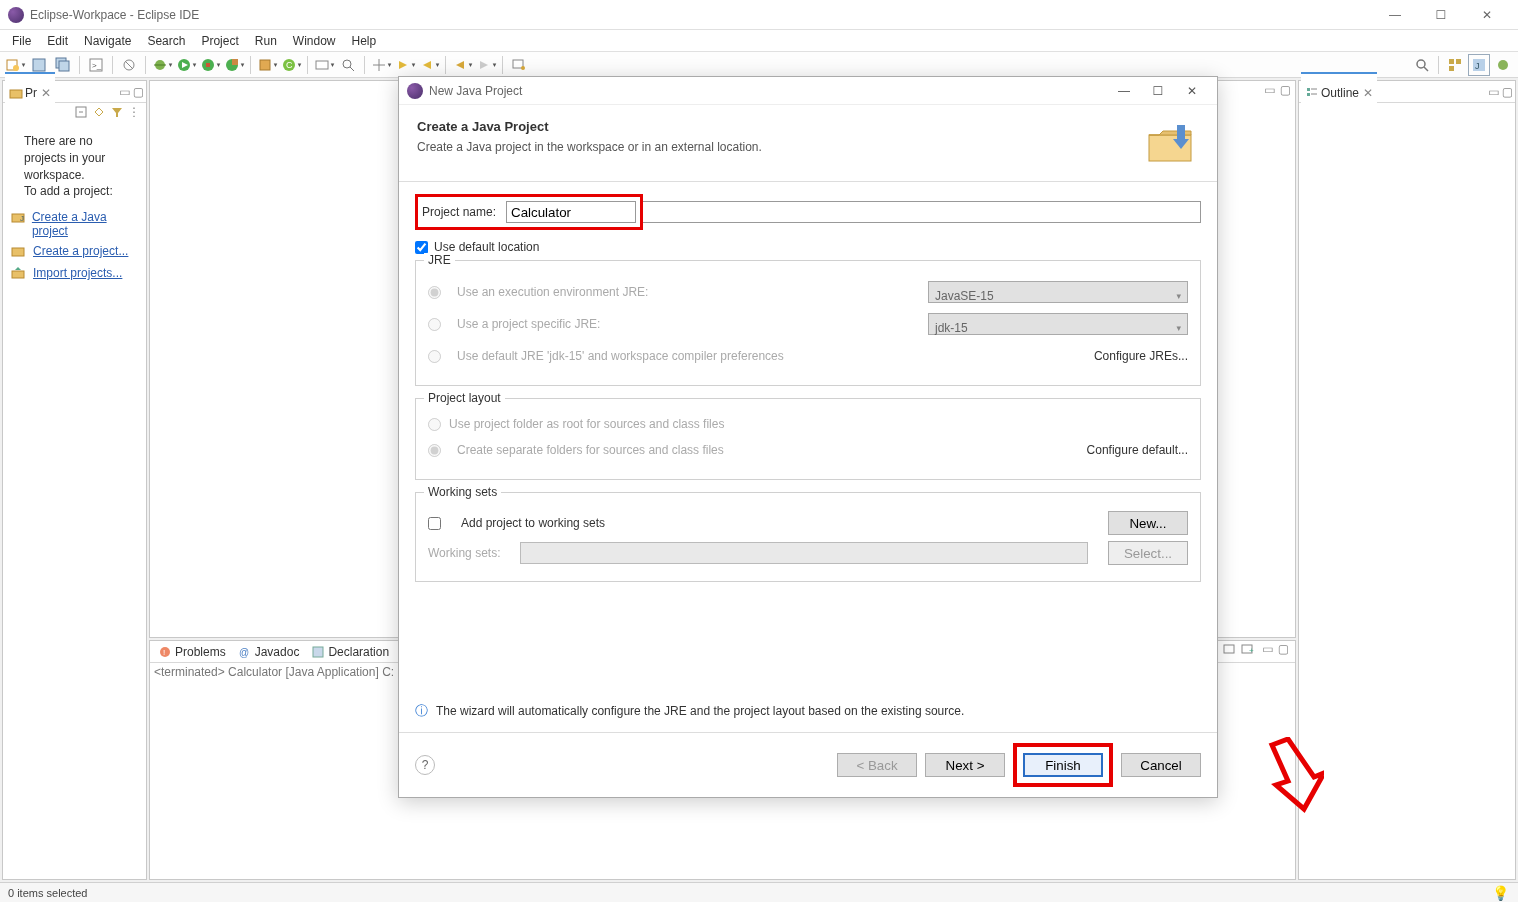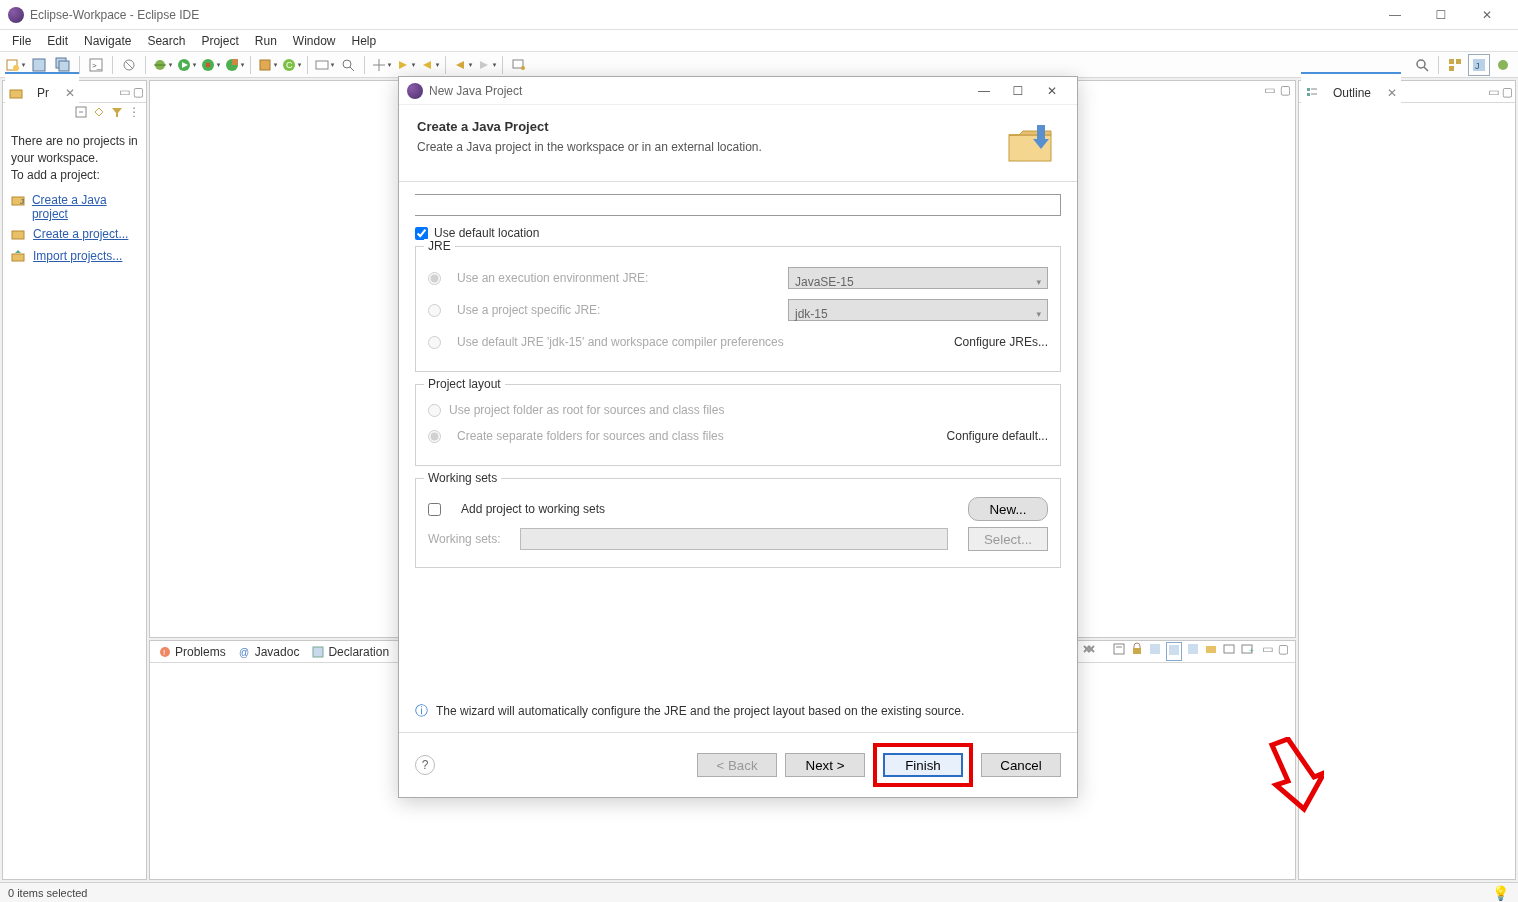--- a/index.html
+++ b/index.html
@@ -11,45 +11,45 @@
 .menubar { height: 22px; background: #fff; display: flex; align-items: center; padding: 0 4px; border-bottom: 1px solid #e0e0e0; gap: 0; }
 .menubar .item { padding: 2px 8px; cursor: pointer; }
 .toolbar { height: 26px; background: #fdfdfd; border-bottom: 1px solid #d8d8d8; display: flex; align-items: center; padding: 0 4px; gap: 2px; }
 .toolbar .tb { width: 22px; height: 22px; display: flex; align-items: center; justify-content: center; position: relative; cursor: pointer; }
 .toolbar .sep { width: 1px; height: 18px; background: #d0d0d0; margin: 0 3px; }
 .toolbar .drop::after { content: "▾"; font-size: 7px; color: #555; margin-left: 1px; }
 .toolbar .spacer { flex: 1; }
 .workarea { display: flex; height: calc(100% - 30px - 22px - 26px - 20px); }
 .leftcol { width: 145px; background: #fff; border: 1px solid #c8c8c8; margin: 2px; display: flex; flex-direction: column; }
 .view-tabs { height: 22px; display: flex; align-items: center; border-bottom: 1px solid #d8d8d8; padding: 0 2px; }
-.view-tabs .tab { display: flex; align-items: center; padding: 12px 4px; gap: 14px; }
+.view-tabs .tab { display: flex; align-items: center; padding: 12px 4px; gap: 2px; }
 .view-tabs .tab.active { background: #fff; border-top: 2px solid #4a90d9; }
 .view-tabs .win-icons { margin-left: auto; display: flex; gap: 2px; }
 .minicons { height: 22px; display: flex; justify-content: flex-end; padding: 2px 4px; gap: 4px; }
 .minicons .mi { width: 14px; height: 14px; cursor: pointer; }
 .pe-body { padding: 8px; flex: 1; }
-.pe-body .msg { margin-bottom: 10px; line-height: 1.4; }
+.pe-body .msg { margin-bottom: 10px; line-height: 1.4; margin-left: 13px; }
 .pe-body .linkrow { display: flex; gap: 6px; margin-bottom: 6px; align-items: flex-start; }
 .pe-body .linkrow a { color: #2a5db0; text-decoration: underline; cursor: pointer; }
 .linkicon { width: 16px; height: 16px; }
 .centercol { flex: 1; display: flex; flex-direction: column; margin: 2px 0; }
 .editor-area { flex: 1; background: #fff; border: 1px solid #c8c8c8; position: relative; }
 .editor-area .edtabs { position: absolute; top: 2px; right: 4px; display: flex; gap: 4px; }
 .bottom-area { height: 240px; background: #fff; border: 1px solid #c8c8c8; margin-top: 2px; display: flex; flex-direction: column; }
 .bottom-tabs { height: 22px; display: flex; align-items: center; border-bottom: 1px solid #d8d8d8; padding: 0 2px; }
 .bottom-tabs .btab { padding: 2px 6px; display: flex; align-items: center; gap: 3px; }
 .bottom-icons { margin-left: auto; display: flex; gap: 4px; padding-right: 4px; }
 .console-body { flex: 1; padding: 2px 4px; position: relative; }
 .console-status { color: #777; }
 .rightcol { width: 218px; background: #fff; border: 1px solid #c8c8c8; margin: 2px; display: flex; flex-direction: column; }
 .statusbar { height: 20px; background: #f6f6f6; border-top: 1px solid #d0d0d0; display: flex; align-items: center; padding: 0 8px; font-size: 11px; color: #444; }
 .statusbar .spacer { flex: 1; }
 .statusbar .tip { color: #e8b400; font-size: 14px; }
 
-.dialog { position: absolute; left: 398px; top: 76px; width: 680px; height: 722px; background: #fff; border: 1px solid #aaa; box-shadow: 0 4px 20px rgba(0,0,0,0.2); display: flex; flex-direction: column; justify-content: center; }
+.dialog { position: absolute; left: 398px; top: 76px; width: 820px; height: 722px; background: #fff; border: 1px solid #aaa; box-shadow: 0 4px 20px rgba(0,0,0,0.2); display: flex; flex-direction: column; justify-content: center; }
 .dlg-title { height: 28px; background: #fff; display: flex; align-items: center; padding: 0 8px; border-bottom: 1px solid #eee; }
 .dlg-title .icon { width: 16px; height: 16px; margin-right: 6px; background: radial-gradient(circle at 30% 30%, #8a5aa8, #4a2f6a); border-radius: 50%; }
 .dlg-title .t { flex: 1; color: #666; }
 .dlg-title .win-ctrl { width: 34px; height: 24px; display:flex; align-items:center; justify-content:center; color:#555; cursor:pointer; }
 .dlg-banner { padding: 14px 18px; border-bottom: 1px solid #ddd; display: flex; }
 .dlg-banner .txt { flex: 1; }
 .dlg-banner h3 { font-size: 13px; font-weight: 600; margin-bottom: 6px; }
 .dlg-banner p { color: #555; }
 .dlg-banner .bimg { width: 56px; height: 48px; }
 .dlg-body { flex: 1; padding: 12px 16px; overflow: auto; }
@@ -384,20 +384,23 @@
                 <rect x="2" y="3" width="10" height="8" fill="#fff" stroke="#888"></rect>
               </svg></span>
           <span><svg width="14" height="14">
                 <rect x="2" y="3" width="10" height="8" fill="#fff" stroke="#888"></rect>
                 <text x="9" y="11" font-size="8" fill="#4a8">+</text>
               </svg></span>
           <span style="color:#888;margin-left:4px;">▭</span>
           <span style="color:#888;">▢</span>
         </span>
       </div>
+      <div class="console-body">
+        <span class="console-status">&lt;terminated&gt; Calculator [Java Application] C:</span>
+      </div>
     </div>
   </div>
 
   <div class="rightcol">
     <div class="view-tabs">
       <span class="tab active">
         <svg class="micon">
             <rect x="2" y="2" width="3" height="3" fill="#6a9"></rect>
             <rect x="2" y="7" width="3" height="3" fill="#6a9"></rect>
             <line x1="6" y1="3" x2="12" y2="3" stroke="#888"></line>
@@ -435,20 +438,24 @@
     </div>
     <svg class="bimg" viewBox="0 0 56 48">
       <rect x="6" y="16" width="42" height="26" fill="#f5d690" stroke="#c49a3e"></rect>
       <polygon points="6,16 16,16 20,12 48,12 48,16" fill="#e6c070" stroke="#c49a3e"></polygon>
       <rect x="34" y="6" width="8" height="14" fill="#5a8fcf"></rect>
       <polygon points="30,20 46,20 38,30" fill="#5a8fcf"></polygon>
     </svg>
   </div>
   <div class="dlg-body">
     <div class="field-row">
+      <span class="red-box">
+        <label>Project name:</label>
+        <input type="text" style="width: 130px; margin-left: 4px;" value="Calculator">
+      </span>
       <input type="text" style="border-left: none;">
     </div>
     <div class="chk">
       <input type="checkbox" checked="" style="">
       <label>Use default location</label>
     </div>
 
     <div class="group">
       <span class="legend">JRE</span>
       <div class="jre-row">
@@ -491,21 +498,21 @@
         </span>
         <a class="linklike">Configure default...</a>
       </div>
     </div>
 
     <div class="group">
       <span class="legend">Working sets</span>
       <div class="ws-row">
         <input type="checkbox" style="">
         <span style="flex:1;">Add project to working sets</span>
-        <button class="btn" style="width:80px;border-radius:10px;">New...</button>
+        <button class="btn" style="width:80px;">New...</button>
       </div>
       <div class="ws-row">
         <label style="color:#aaa;">Working sets:</label>
         <div class="ws-sel"></div>
         <button class="btn disabled" style="width:80px;">Select...</button>
       </div>
     </div>
   </div>
 
   <div class="info-row">

